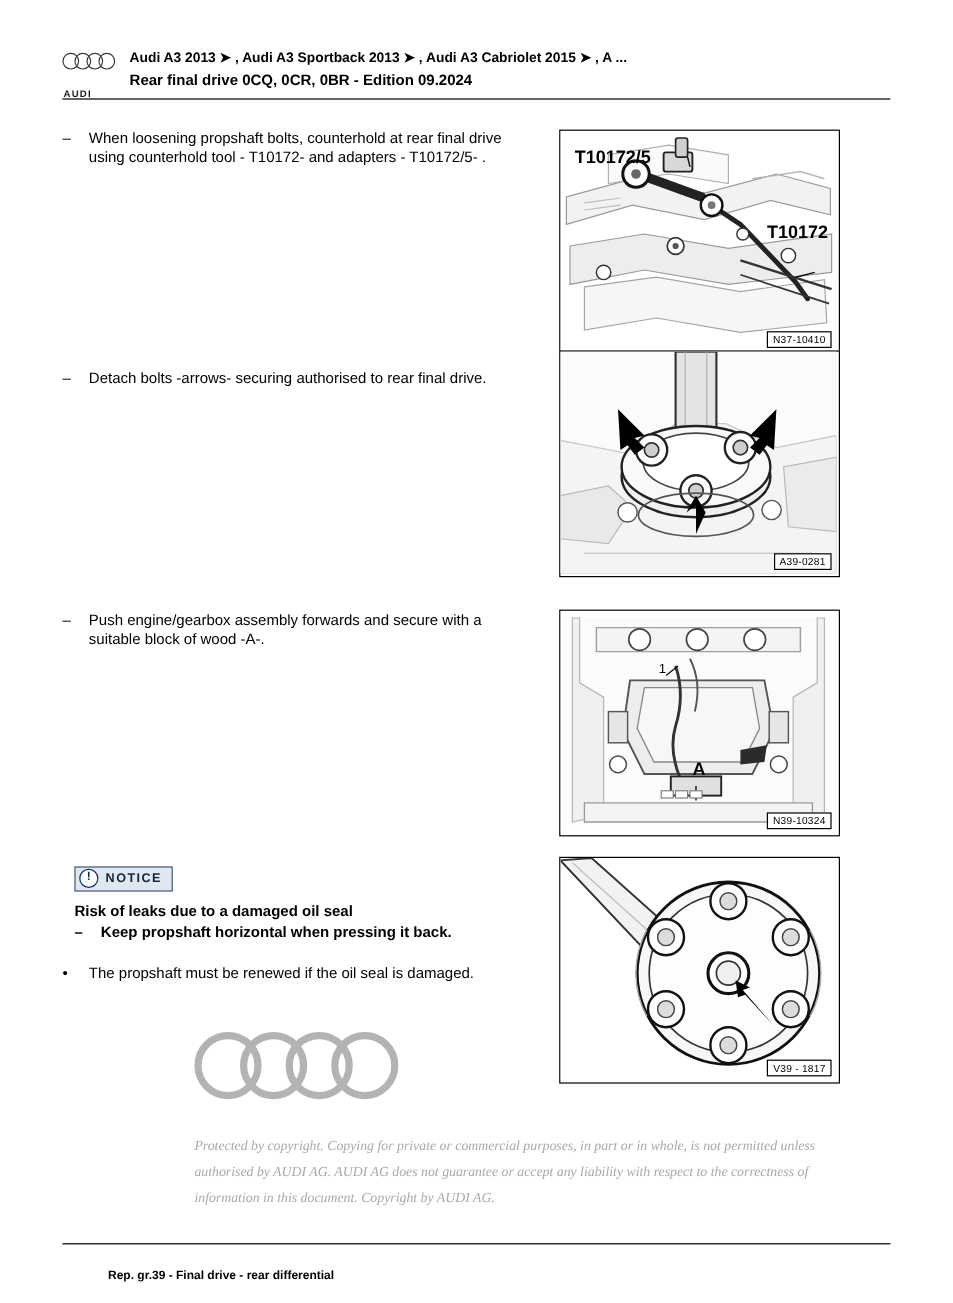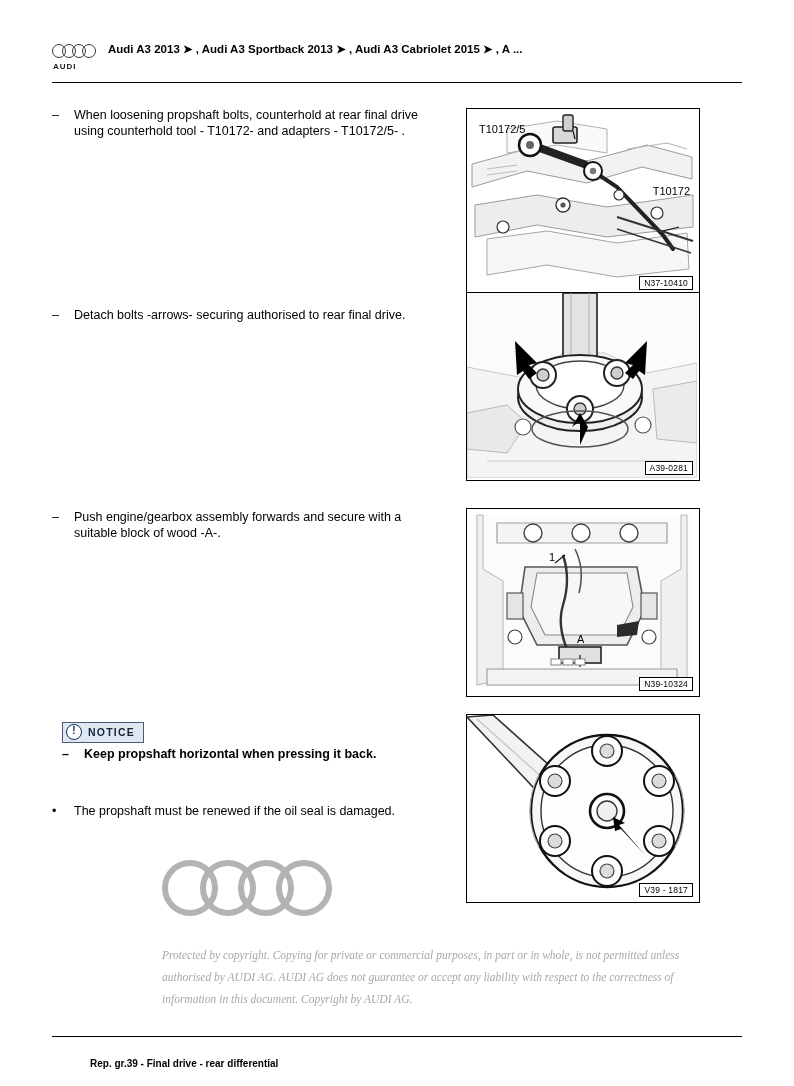--- a/index.html
+++ b/index.html
@@ -54,21 +54,21 @@
   }
   .rings-small i:nth-child(1) { left: 0; }
   .rings-small i:nth-child(2) { left: 10px; }
   .rings-small i:nth-child(3) { left: 20px; }
   .rings-small i:nth-child(4) { left: 30px; }
   .audi-word {
     font-size: 8px;
     font-weight: bold;
     letter-spacing: 1px;
     color: #1a1a1a;
-    margin-top: 4px;
+    margin-top: 16px;
     text-align: left;
     padding-left: 1px;
   }
   .header-texts {
     flex: 1 1 auto;
     padding-left: 8px;
   }
   .header-line1 {
     font-size: 11.5px;
     font-weight: bold;
@@ -125,22 +125,22 @@
     bottom: 5px;
     border: 1px solid #000;
     background: #fff;
     font-size: 8.5px;
     padding: 1px 4px;
     letter-spacing: 0.2px;
     font-family: "Liberation Sans", sans-serif;
   }
   .fig-label {
     position: absolute;
-    font-size: 11px;
-    font-weight: normal;
+    font-size: 15px;
+    font-weight: bold;
     color: #000;
   }
 
   
   .notice-wrap {
     position: absolute;
     left: 62px;
     top: 720px;
     width: 390px;
   }
@@ -262,20 +262,21 @@
         <div class="rings-small">
           <i></i>
             <i></i>
             <i></i>
             <i></i>
         </div>
         <div class="audi-word">AUDI</div>
       </div>
       <div class="header-texts">
         <div class="header-line1">Audi A3 2013 ➤ , Audi A3 Sportback 2013 ➤ , Audi A3 Cabriolet 2015 ➤ , A ...</div>
+        <div class="header-line2">Rear final drive 0CQ, 0CR, 0BR - Edition 09.2024</div>
       </div>
     </div>
   </div>
   <div class="header-rule"></div>
 
   <div class="block text-col" style="top:108px;">
     <div class="dash-item">
       <div class="mark">–</div>
       <div class="body">When loosening propshaft bolts, counterhold at rear final drive using counterhold tool - T10172- and adapters - T10172/5- .</div>
     </div>
@@ -410,20 +411,21 @@
     </svg>
     <div class="fig-label" style="left:110px; top:124px;">A</div>
     <div class="fig-code">N39-10324</div>
   </div>
 
   <div class="notice-wrap">
     <div class="notice-badge">
       <span class="excl">!</span>
       <span class="ntext">NOTICE</span>
     </div>
+    <div class="notice-title">Risk of leaks due to a damaged oil seal</div>
     <div class="notice-sub">
       <span class="mark">–</span>
       <span>Keep propshaft horizontal when pressing it back.</span>
     </div>
   </div>
 
   <div class="block text-col" style="top:803px;">
     <div class="bullet-item">
       <span class="mark">•</span>
       <span>The propshaft must be renewed if the oil seal is damaged.</span>

